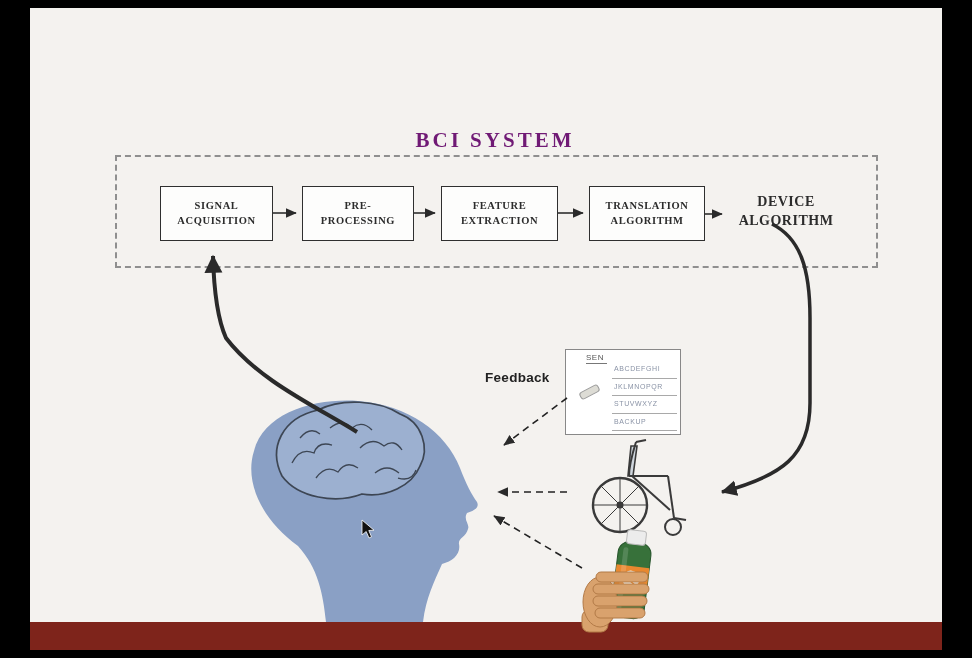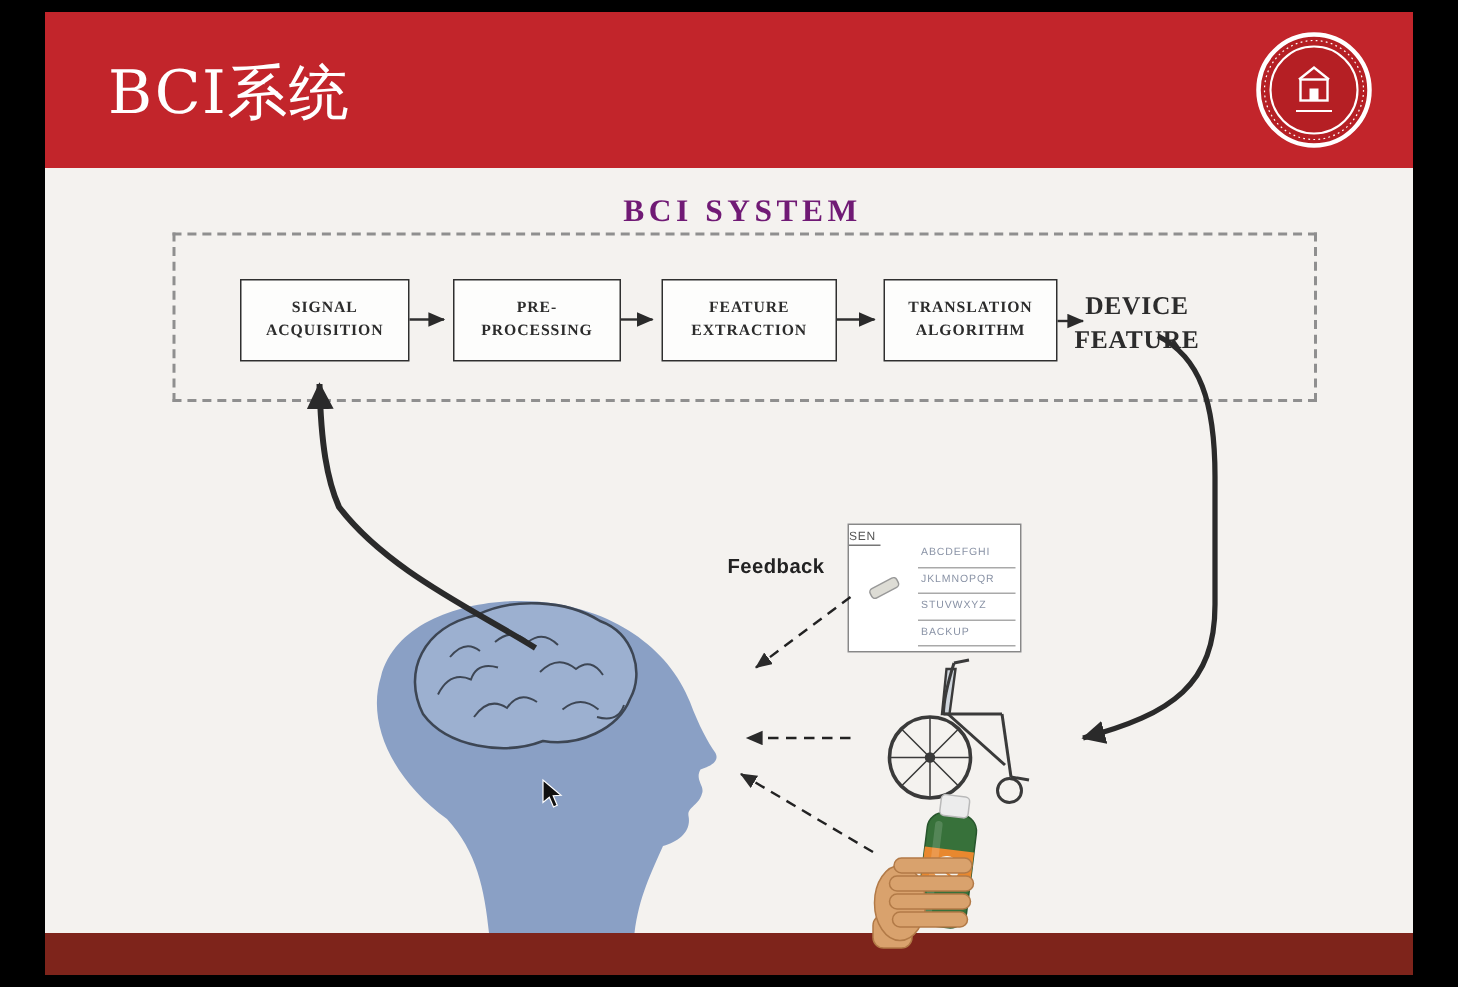--- a/index.html
+++ b/index.html
@@ -38,77 +38,65 @@
     text-align:center;font-family:"Liberation Serif",serif;font-weight:bold;
     font-size:10.5px;letter-spacing:0.6px;color:#2c2c2c;line-height:1.4;
     padding:0 10px;box-sizing:border-box;z-index:2;
   }
   #box1{left:130px;width:113px}
   #box2{left:272px;width:112px}
   #box3{left:411px;width:117px}
   #box4{left:559px;width:116px}
   .device-commands{
     position:absolute;left:674px;top:185px;width:108px;text-align:center;
-    font-family:"Liberation Serif",serif;font-weight:bold;font-size:17px;
-    color:#2c2c2c;letter-spacing:0.5px;line-height:1.35;z-index:2;
+    font-family:"Liberation Serif",serif;font-weight:bold;font-size:14px;
+    color:#2c2c2c;letter-spacing:0.5px;line-height:1.35;z-index:2;padding-left:28px;
   }
   .feedback{
     position:absolute;left:444px;top:362px;font-size:13.5px;font-weight:bold;
     color:#222;letter-spacing:0.3px;z-index:2;padding-left:11px;
   }
   .speller{
     position:absolute;left:535px;top:341px;width:116px;height:86px;
     background:#ffffff;border:1px solid #888;box-sizing:border-box;z-index:2;
   }
   .speller-label{
-    position:absolute;left:0;top:3px;font-size:8px;color:#555;
+    position:absolute;left:20px;top:3px;font-size:8px;color:#555;
     border-bottom:1px solid #777;padding:0 3px 1px 0;letter-spacing:0.5px;
   }
   .pencil{
     position:absolute;left:13px;top:38px;width:19px;height:6px;
     background:#dddcd5;border:1px solid #999;border-radius:3px;
     transform:rotate(-28deg);
   }
   .speller-rows{position:absolute;left:46px;top:11px;right:3px;}
   .speller-row{
     height:16.5px;line-height:16.5px;border-bottom:1px solid #a9a9a9;
     font-size:7px;color:#8a93a6;letter-spacing:0.6px;padding-left:2px;
   }
   .overlay{position:absolute;left:0;top:0;z-index:3;pointer-events:none;}
 </style>
 </head>
 <body>
 
 <div class="slide">
 
-  <div class="header">
-    <div class="header-title">BCI系统</div>
-    <svg class="logo" viewBox="0 0 80 80">
-      <circle cx="40" cy="40" r="37" fill="#b51f24" stroke="#ffffff" stroke-width="3"></circle>
-      <circle cx="40" cy="40" r="29" fill="none" stroke="#ffffff" stroke-width="1.4"></circle>
-      <circle cx="40" cy="40" r="33" fill="none" stroke="#ffffff" stroke-width="0.8" stroke-dasharray="1.2 2.2"></circle>
-      <path d="M30 33 L40 25 L50 33" fill="none" stroke="#ffffff" stroke-width="1.6"></path>
-      <rect x="31" y="33" width="18" height="14" fill="none" stroke="#ffffff" stroke-width="1.6"></rect>
-      <rect x="37" y="39" width="6" height="8" fill="#ffffff"></rect>
-      <path d="M28 54 L52 54" stroke="#ffffff" stroke-width="1.4"></path>
-    </svg>
-  </div>
 
   <div class="diagram-title">BCI SYSTEM</div>
 
   <div class="dashed-box"></div>
 
   <div class="flow-box" id="box2">PRE- PROCESSING</div>
   <div class="flow-box" id="box1">SIGNAL ACQUISITION</div>
   <div class="flow-box" id="box4">TRANSLATION ALGORITHM</div>
   <div class="flow-box" id="box3">FEATURE EXTRACTION</div>
 
   <div class="device-commands">
     <div>DEVICE</div>
-    <div>FEATURE</div>
+    <div>ALGORITHM</div>
   </div>
 
   <div class="feedback">Feedback</div>
 
   <div class="speller">
     <div class="speller-label">SEN</div>
     <div class="pencil"></div>
     <div class="speller-rows">
       <div class="speller-row">ABCDEFGHI</div>
       <div class="speller-row">JKLMNOPQR</div>

